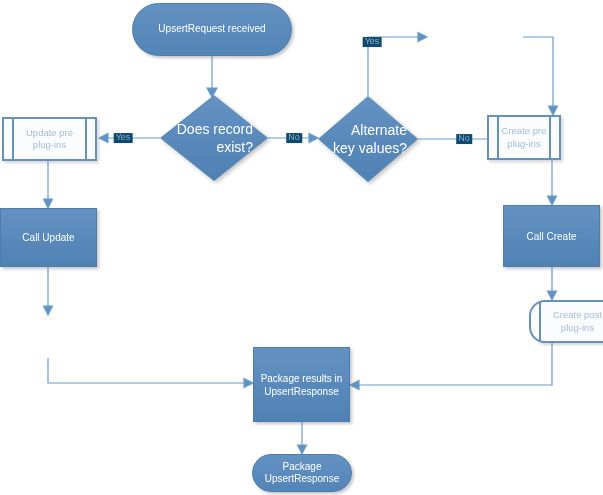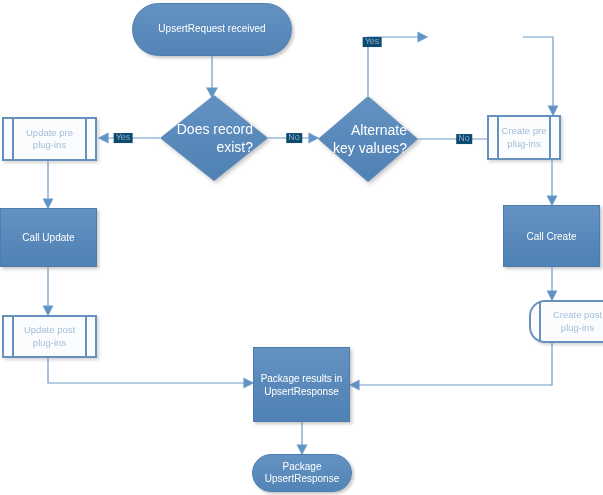--- a/index.html
+++ b/index.html
@@ -141,25 +141,20 @@
   <div class="node subprocess" style="left:2px;top:117px;width:95px;height:44px;">
     <span class="subbar left"></span>
     <span class="subbar right"></span>
     <span class="sublabel">Update pre plug-ins</span>
   </div>
 
   <div class="node process" style="left:0px;top:208px;width:97px;height:59px;">
     <span>Call Update</span>
   </div>
 
-  <div class="node subprocess" style="left:2px;top:315px;width:95px;height:43px;">
-    <span class="subbar left"></span>
-    <span class="subbar right"></span>
-    <span class="sublabel">Update post plug-ins</span>
-  </div>
 
   <div class="node subprocess" style="left:487px;top:115px;width:74px;height:45px;">
     <span class="subbar left"></span>
     <span class="subbar right"></span>
     <span class="sublabel">Create pre plug-ins</span>
   </div>
 
   <div class="node process" style="left:503px;top:205px;width:97px;height:62px;">
     <span>Call Create</span>
   </div>

